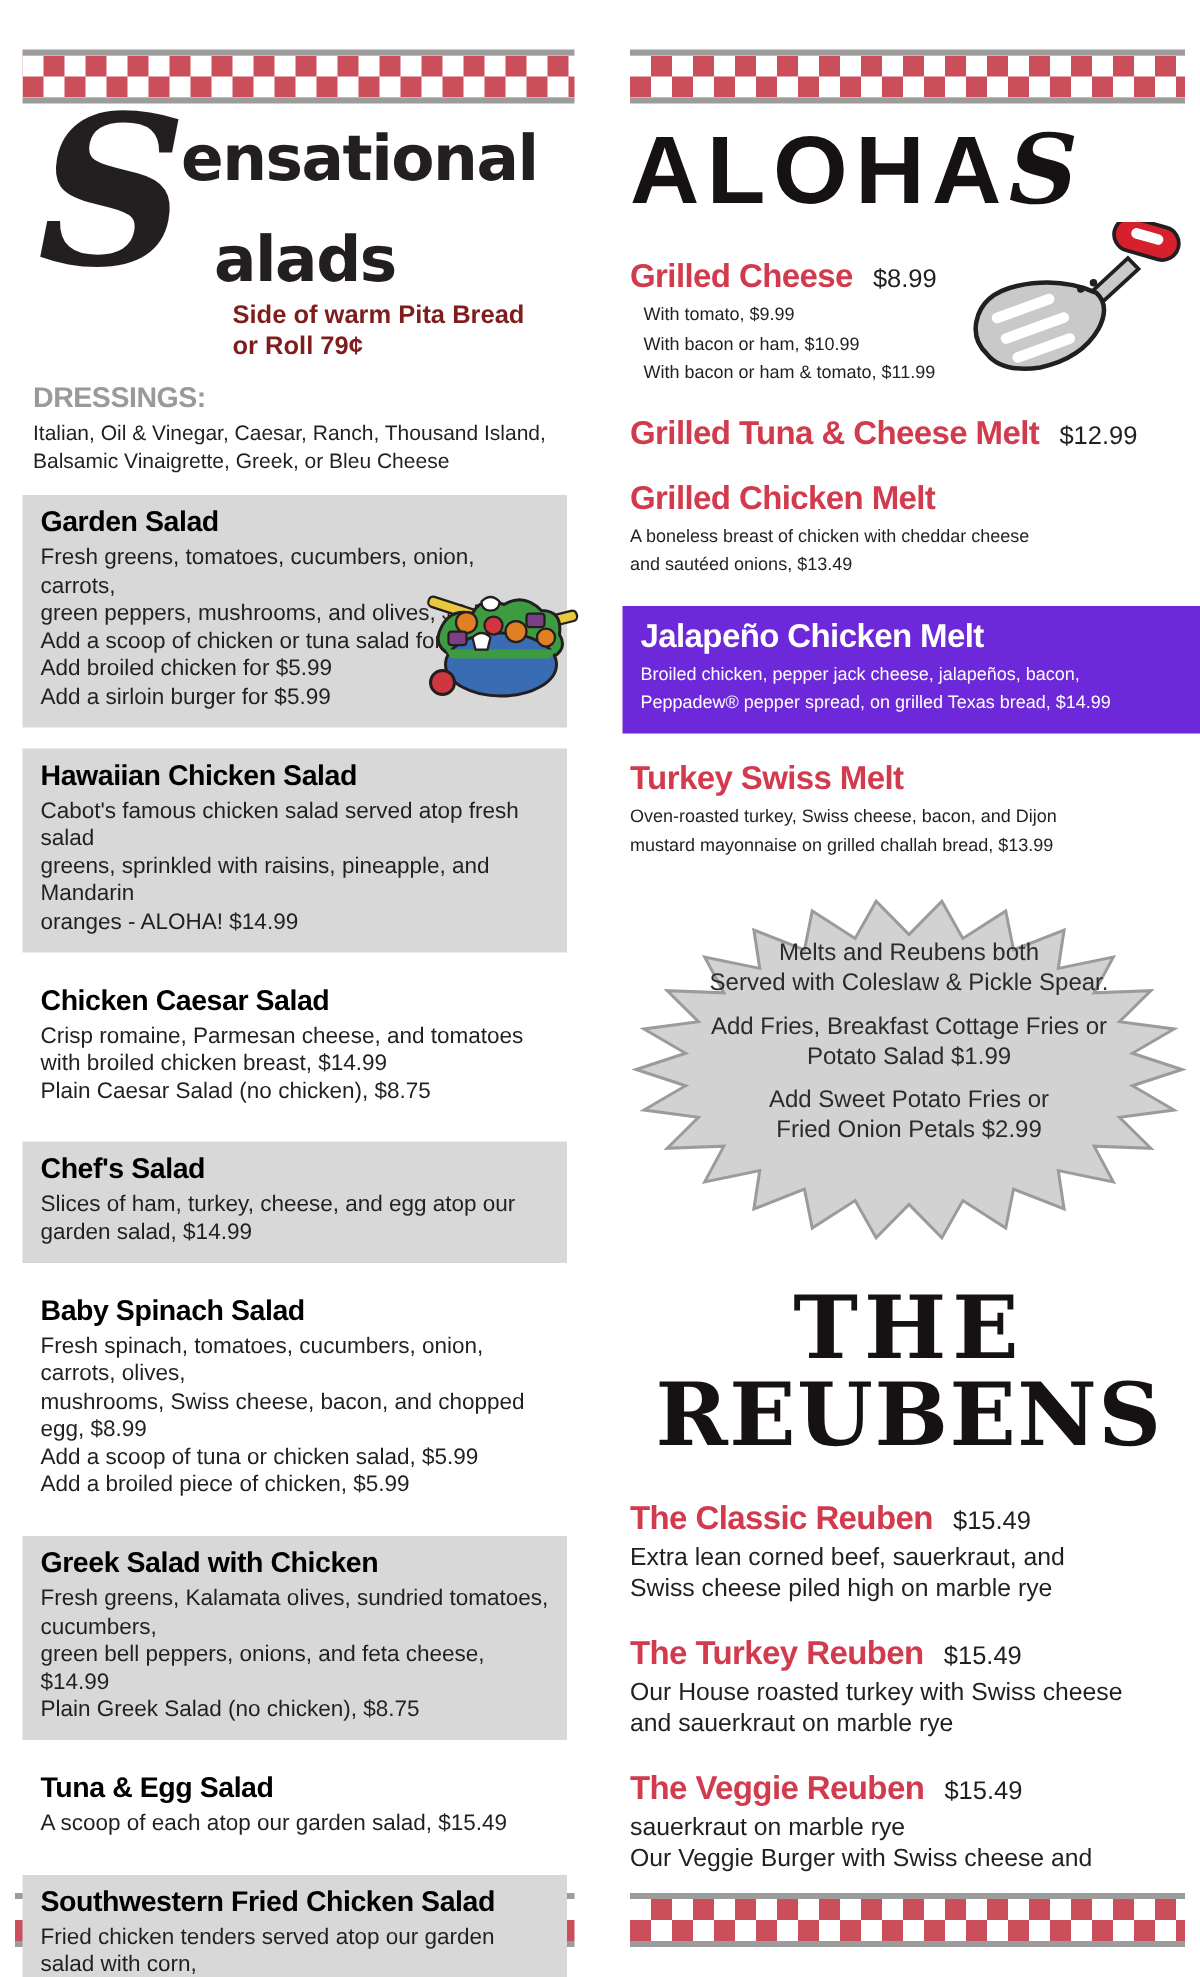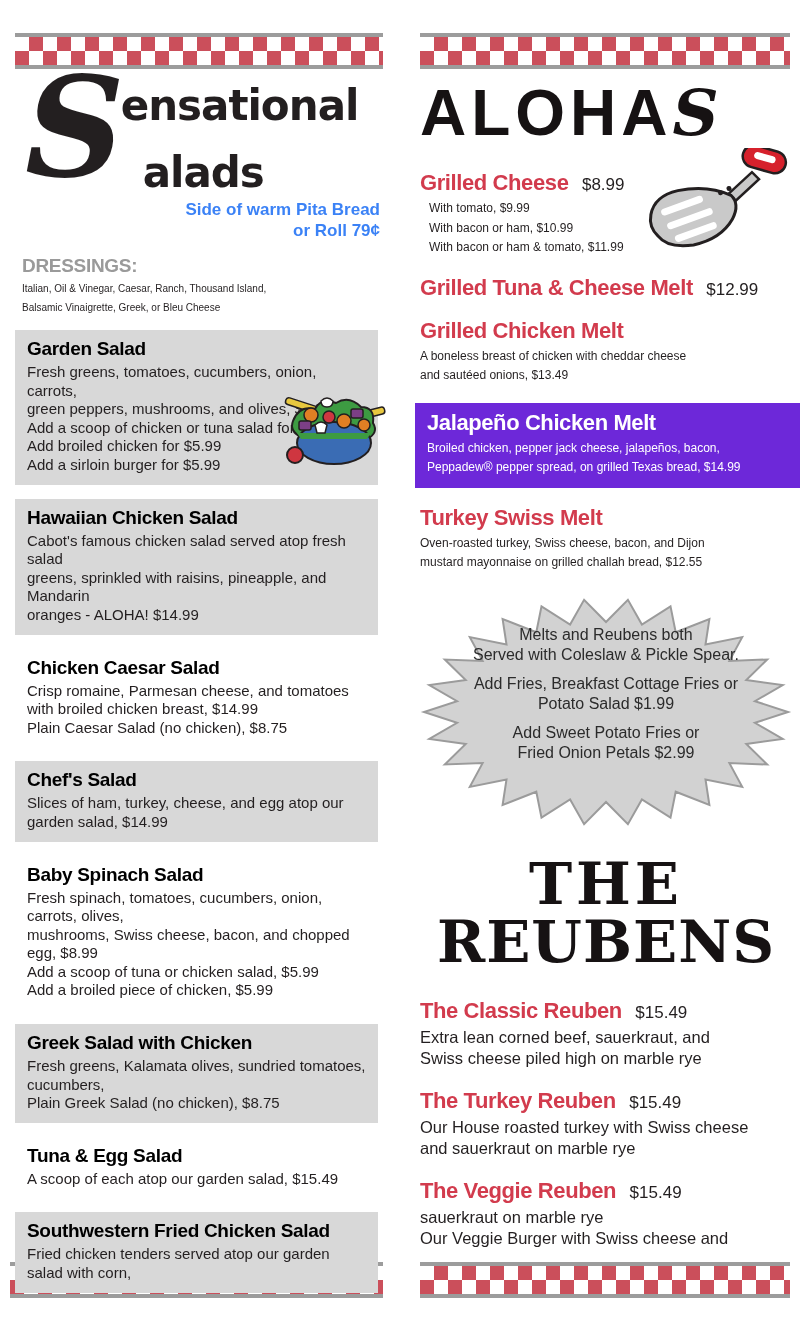--- a/index.html
+++ b/index.html
@@ -22,24 +22,24 @@
 
   
   .col-left { position:absolute; left:15px; top:76px; width:363px; }
   .ss-title { display:flex; align-items:flex-start; margin-left:10px; }
   .ss-bigS { font-family:"DejaVu Serif", serif; font-style:italic; font-weight:bold;
              font-size:138px; line-height:104px; margin-right:-4px; color:#231f20; }
   .ss-words { display:flex; flex-direction:column; gap:23px; padding-top:8px; }
   .ss-word { font-family:"DejaVu Sans", sans-serif; font-size:42px; font-weight:800;
              letter-spacing:-1px; line-height:44px; color:#231f20; }
   .ss-word2 { margin-left:22px; }
-  .side-note { width:225px; margin:4px 0 0 140px; text-align:right;
-               color:#3b82f6; font-weight:bold; font-size:17px; line-height:21px; }
+  .side-note { width:225px; margin:4px 0 0 140px; text-align:left;
+               color:#7f1d1d; font-weight:bold; font-size:17px; line-height:21px; }
   .dressings-label { color:#9a9a9a; font-weight:bold; font-size:19px; margin:14px 0 2px 7px; letter-spacing:-0.3px; }
-  .dressings-text { font-size:10px; line-height:19px; margin-left:7px; color:#231f20; }
+  .dressings-text { font-size:14px; line-height:19px; margin-left:7px; color:#231f20; }
 
   .items { margin-top:13px; }
   .item { padding:8px 12px 10px; margin-bottom:14px; }
   .item.shaded { background:#d8d8d8; }
   .item-title { color:#000000; font-size:19px; font-weight:800; letter-spacing:-0.3px; margin-bottom:3px; }
   .item-line { font-size:15px; line-height:18.6px; color:#231f20; }
 
   
   .col-right { position:absolute; left:420px; top:80px; width:372px; }
   .melts-title { font-size:64px; font-weight:800; letter-spacing:5px; color:#161213;
@@ -135,20 +135,21 @@
         <div class="item-title">Baby Spinach Salad</div>
         <div class="item-line">Fresh spinach, tomatoes, cucumbers, onion, carrots, olives,</div>
         <div class="item-line">mushrooms, Swiss cheese, bacon, and chopped egg, $8.99</div>
         <div class="item-line">Add a scoop of tuna or chicken salad, $5.99</div>
         <div class="item-line">Add a broiled piece of chicken, $5.99</div>
       </div>
 
       <div class="item shaded">
         <div class="item-title">Greek Salad with Chicken</div>
         <div class="item-line">Fresh greens, Kalamata olives, sundried tomatoes, cucumbers,</div>
+        <div class="item-line">green bell peppers, onions, and feta cheese, $14.99</div>
         <div class="item-line">Plain Greek Salad (no chicken), $8.75</div>
       </div>
 
       <div class="item">
         <div class="item-title">Tuna &amp; Egg Salad</div>
         <div class="item-line">A scoop of each atop our garden salad, $15.49</div>
       </div>
 
       <div class="item shaded">
         <div class="item-title">Southwestern Fried Chicken Salad</div>
@@ -195,21 +196,21 @@
       </div>
       <div class="melt-line">Broiled chicken, pepper jack cheese, jalapeños, bacon,</div>
       <div class="melt-line">Peppadew® pepper spread, on grilled Texas bread, $14.99</div>
     </div>
 
     <div class="melt">
       <div class="melt-head">
         <span class="melt-title">Turkey Swiss Melt</span>
       </div>
       <div class="melt-line">Oven-roasted turkey, Swiss cheese, bacon, and Dijon</div>
-      <div class="melt-line">mustard mayonnaise on grilled challah bread, $12.55</div>
+      <div class="melt-line">mustard mayonnaise on grilled challah bread, $13.99</div>
     </div>
 
     <div class="starburst">
       <svg width="372" height="235" viewBox="0 0 372 235">
         <polygon id="burst-poly" fill="#d2d2d2" stroke="#9b9b9b" stroke-width="2" points="368.0,117.0 334.9,127.8 362.7,144.0 326.3,148.9 347.2,169.5 309.4,168.1 322.2,191.9 285.5,184.4 289.4,210.0 255.7,196.7 250.5,222.7 221.9,204.4 207.9,229.2 186.0,207.0 164.1,229.2 150.1,204.4 121.5,222.7 116.3,196.7 82.6,210.0 86.5,184.4 49.8,191.9 62.6,168.1 24.8,169.5 45.7,148.9 9.3,144.0 37.1,127.8 4.0,117.0 37.1,106.2 9.3,90.0 45.7,85.1 24.8,64.5 62.6,65.9 49.8,42.1 86.5,49.6 82.6,24.0 116.3,37.3 121.5,11.3 150.1,29.6 164.1,4.8 186.0,27.0 207.9,4.8 221.9,29.6 250.5,11.3 255.7,37.3 289.4,24.0 285.5,49.6 322.2,42.1 309.4,65.9 347.2,64.5 326.3,85.1 362.7,90.0 334.9,106.2"></polygon>
       </svg>
       <div class="burst-text">
         <div class="burst-group">
           <div>Melts and Reubens both</div>
           <div>Served with Coleslaw &amp; Pickle Spear.</div>

